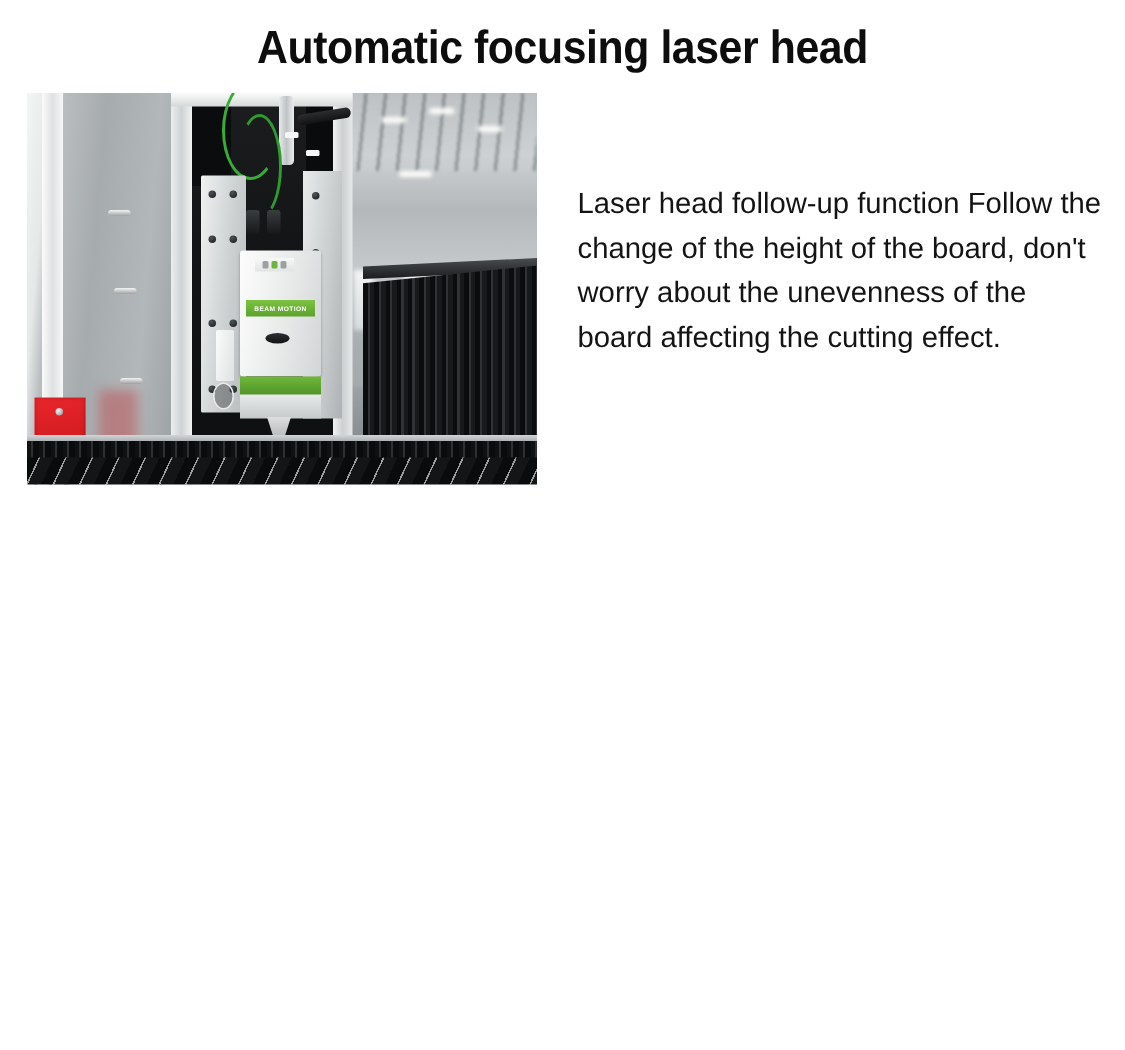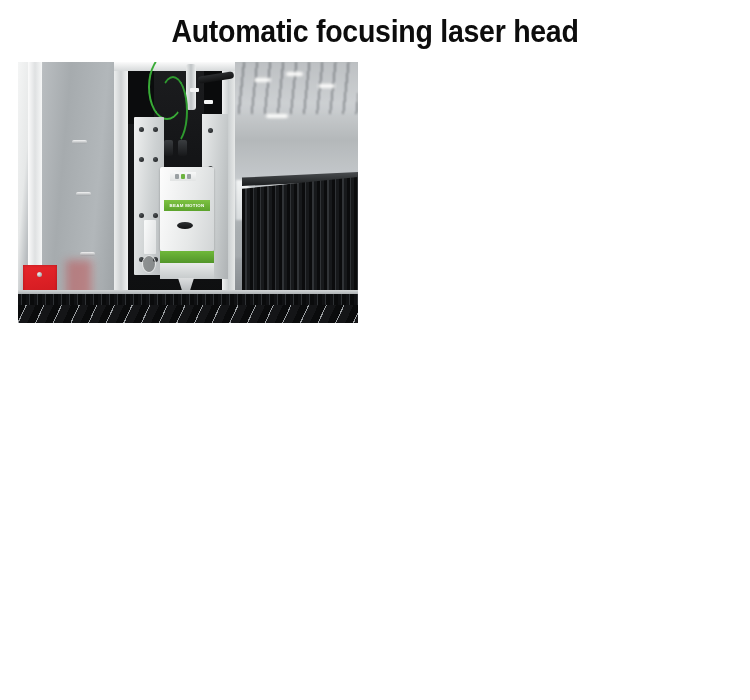--- a/index.html
+++ b/index.html
@@ -400,20 +400,21 @@
 
     <div class="layer p1-bellows-top"></div>
     <div class="layer p1-bellows"></div>
 
     <div class="layer p1-bed-rail"></div>
     <div class="layer p1-bed"></div>
     <div class="layer p1-bed-teeth"></div>
     <div class="layer p1-bed-zig"></div>
   </div>
 
+  <div class="body-text" id="text-1">Laser head follow-up function Follow the change of the height of the board, don't worry about the unevenness of the board affecting the cutting effect.</div>
 </div>
 
 <div class="section" id="section-2">
 
   
 
   
 
   
 </div>

